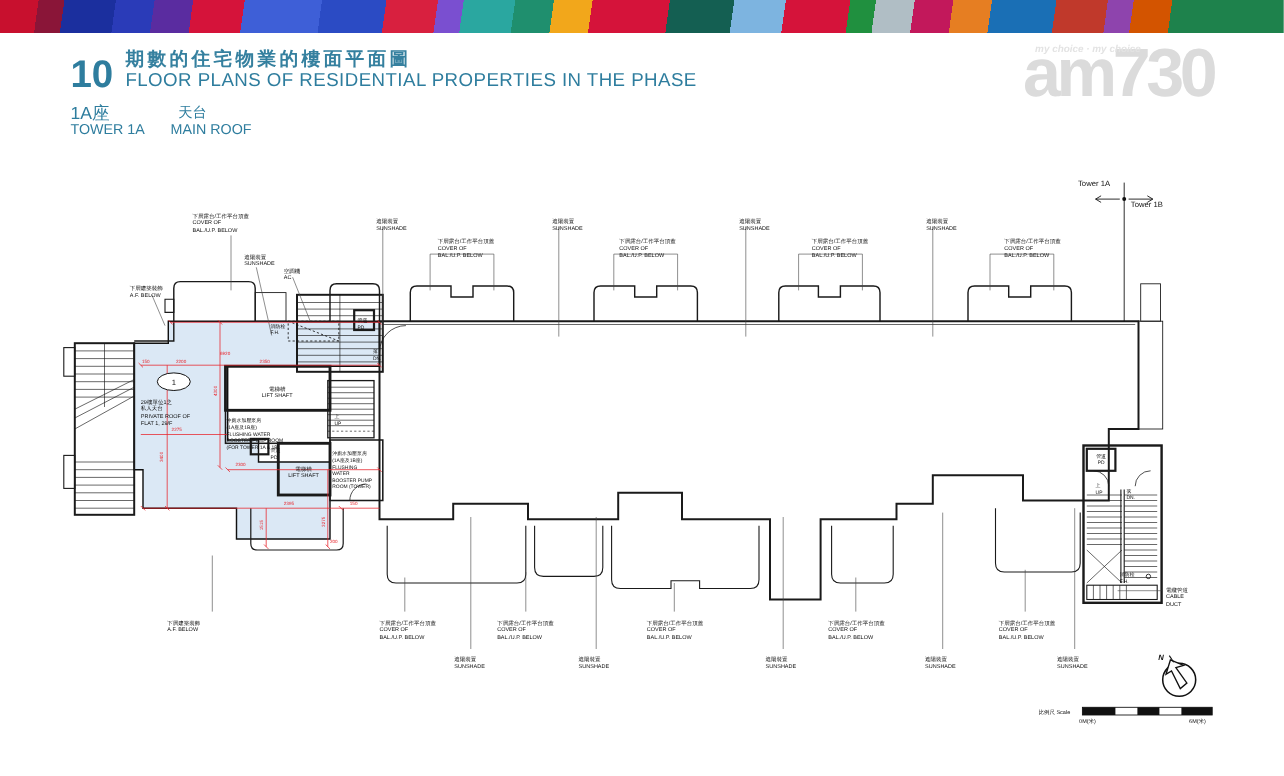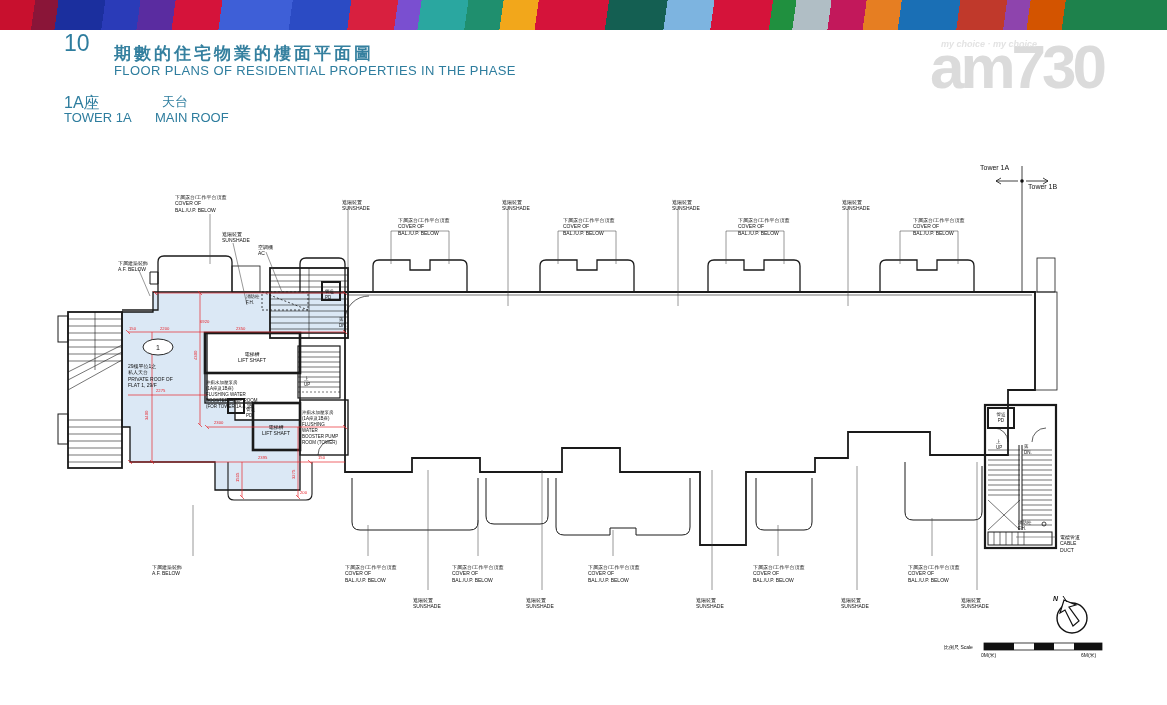--- a/index.html
+++ b/index.html
@@ -10,23 +10,23 @@
       #c8102e 0 3%,#8a1538 3% 5%,#1b2f9e 5% 9%,#2a3bb8 9% 12%,#5a2ca0 12% 15%,
       #d5133a 15% 19%,#3e5fd7 19% 25%,#2b4bc4 25% 30%,#d8203f 30% 34%,#7a4fd0 34% 36%,
       #2aa7a0 36% 40%,#1f8f6e 40% 43%,#f2a71b 43% 46%,#d5133a 46% 52%,#145f52 52% 57%,
       #7db4e0 57% 61%,#d5133a 61% 66%,#20903f 66% 68%,#b0bec5 68% 71%,#c2185b 71% 74%,
       #e67e22 74% 77%,#1a6fb5 77% 82%,#c0392b 82% 86%,#8e44ad 86% 88%,#d35400 88% 91%,
       #1e824c 91% 100%)}
   .wm{position:absolute;line-height:1;user-select:none}
   #wm-logo{left:930px;top:36px;font-size:62px;font-weight:700;letter-spacing:-4px;color:#dbdbdb}
   #wm-tag{left:941px;top:40px;font-size:9px;font-weight:700;font-style:italic;color:#e3e3e3}
   .hdr{position:absolute;color:#2e7d9e}
-  #h-num{left:64px;top:30px;font-size:23px;font-weight:400}
+  #h-num{left:64px;top:48px;font-size:35px;font-weight:700}
   #h-zh{left:114px;top:42px;font-size:17px;font-weight:600;letter-spacing:3px;color:#35809f}
-  #h-en{left:114px;top:63px;font-size:13px;letter-spacing:.4px}
+  #h-en{left:114px;top:63px;font-size:17px;letter-spacing:.4px}
   #h-twr-zh{left:64px;top:93px;font-size:16px}
   #h-twr-en{left:64px;top:110px;font-size:13px}
   #h-flr-zh{left:162px;top:93px;font-size:13px}
   #h-flr-en{left:155px;top:110px;font-size:13px}
   svg.plan{position:absolute;left:0;top:0}
   .lbl{position:absolute;font-size:5px;line-height:1.32;color:#101010;white-space:pre-line}
   .sm{font-size:4.5px}
   .ctr{text-align:center}
   .mk{position:absolute;font-size:7px;color:#101010}
   #north-n{left:1053px;top:595px;font-weight:700;font-style:italic}

